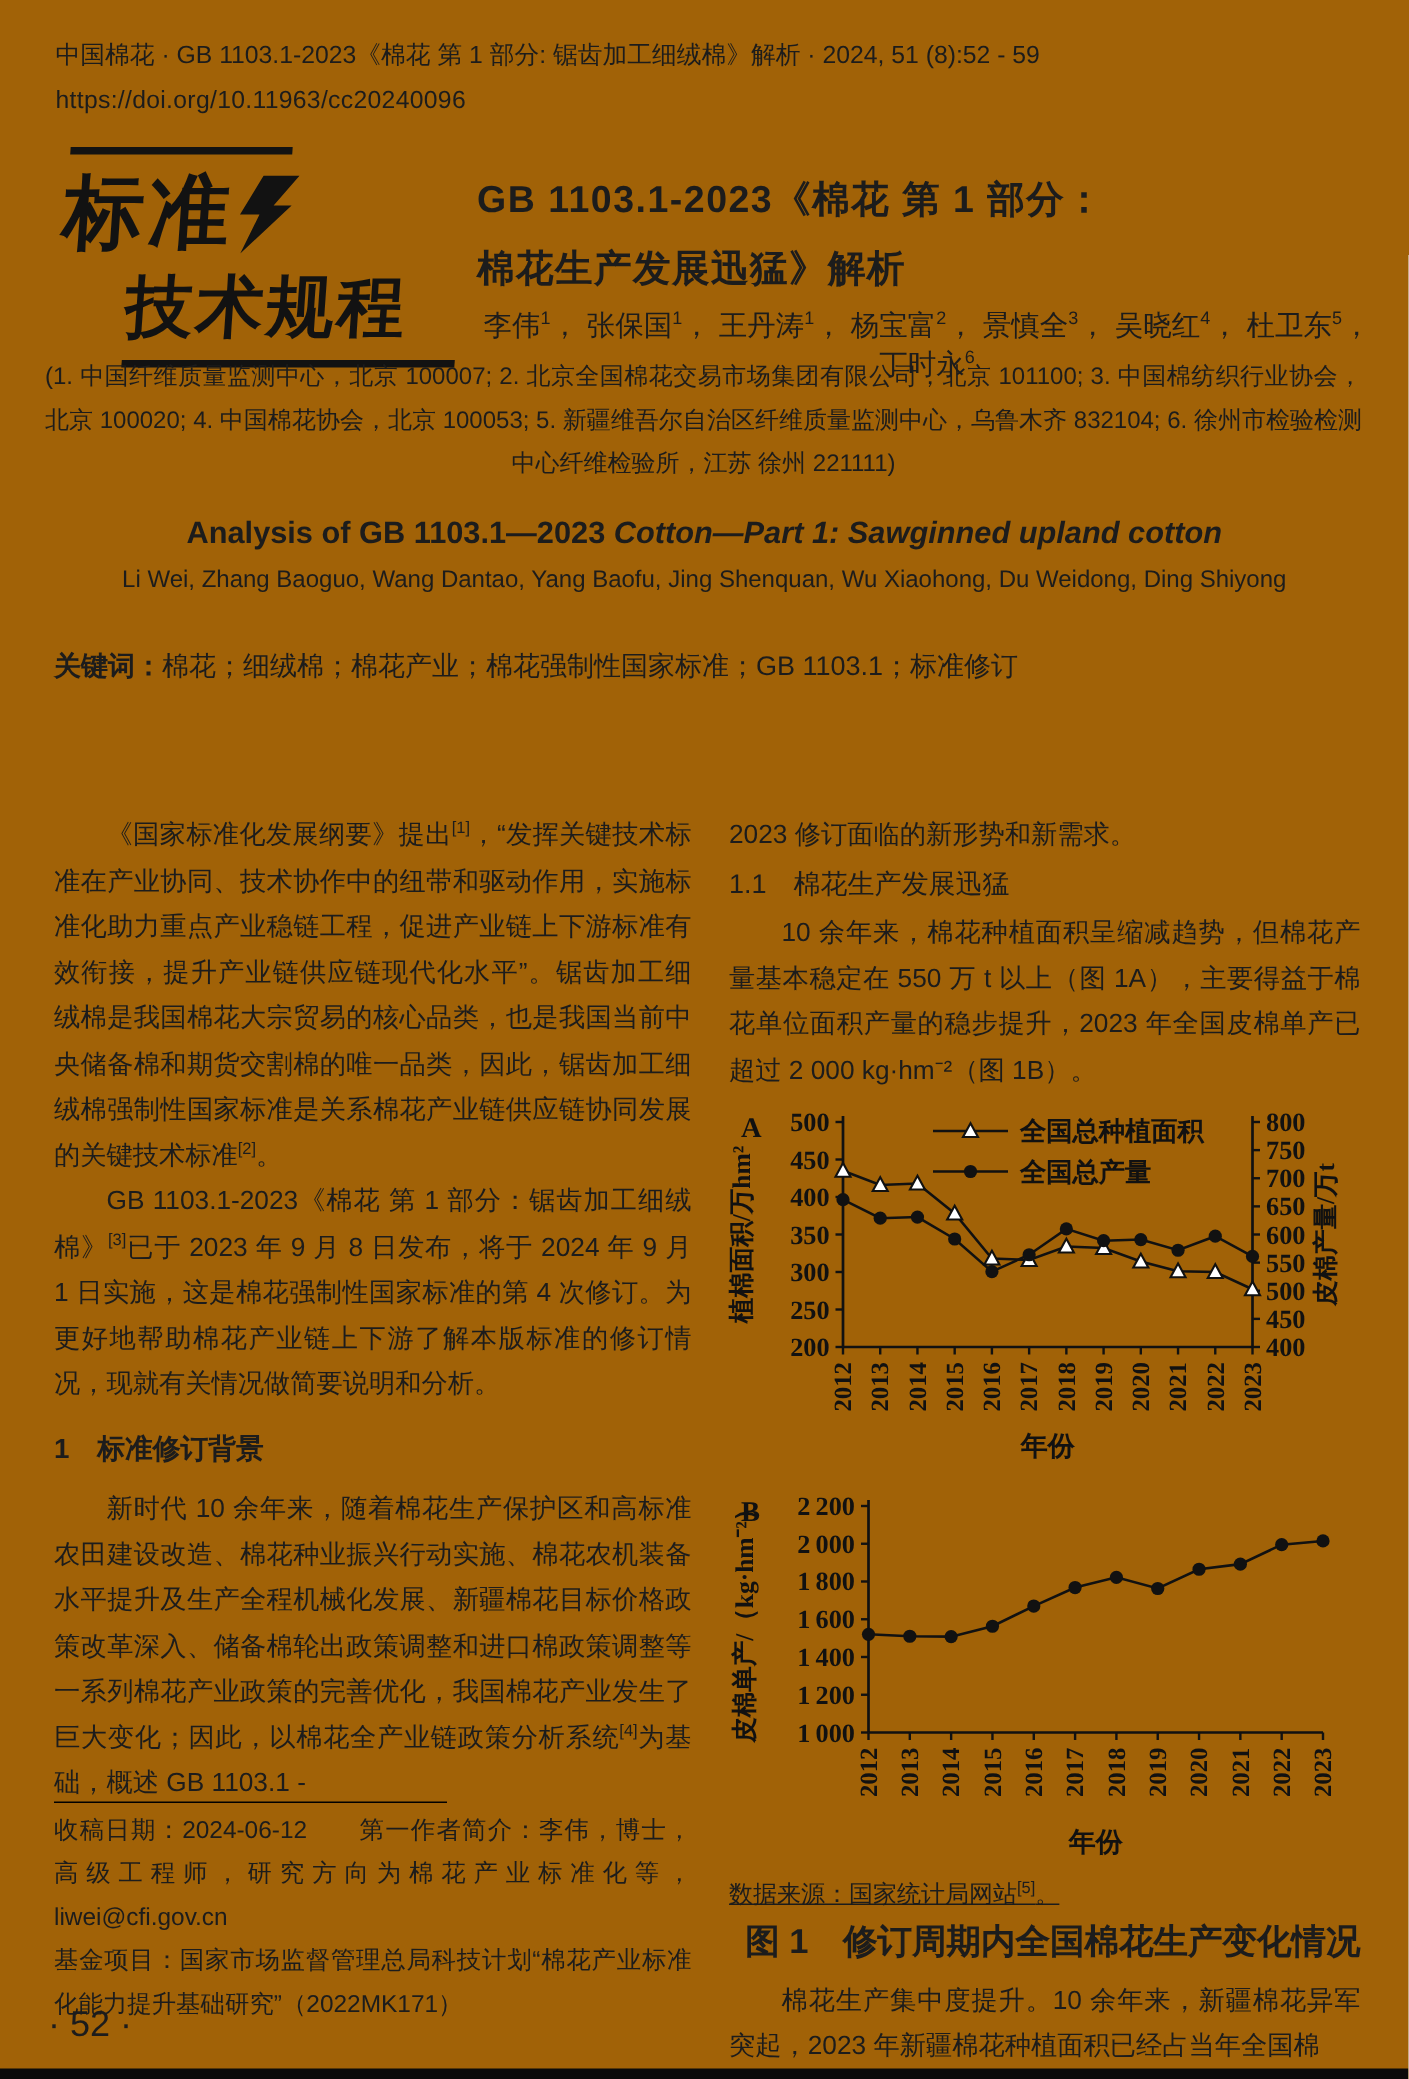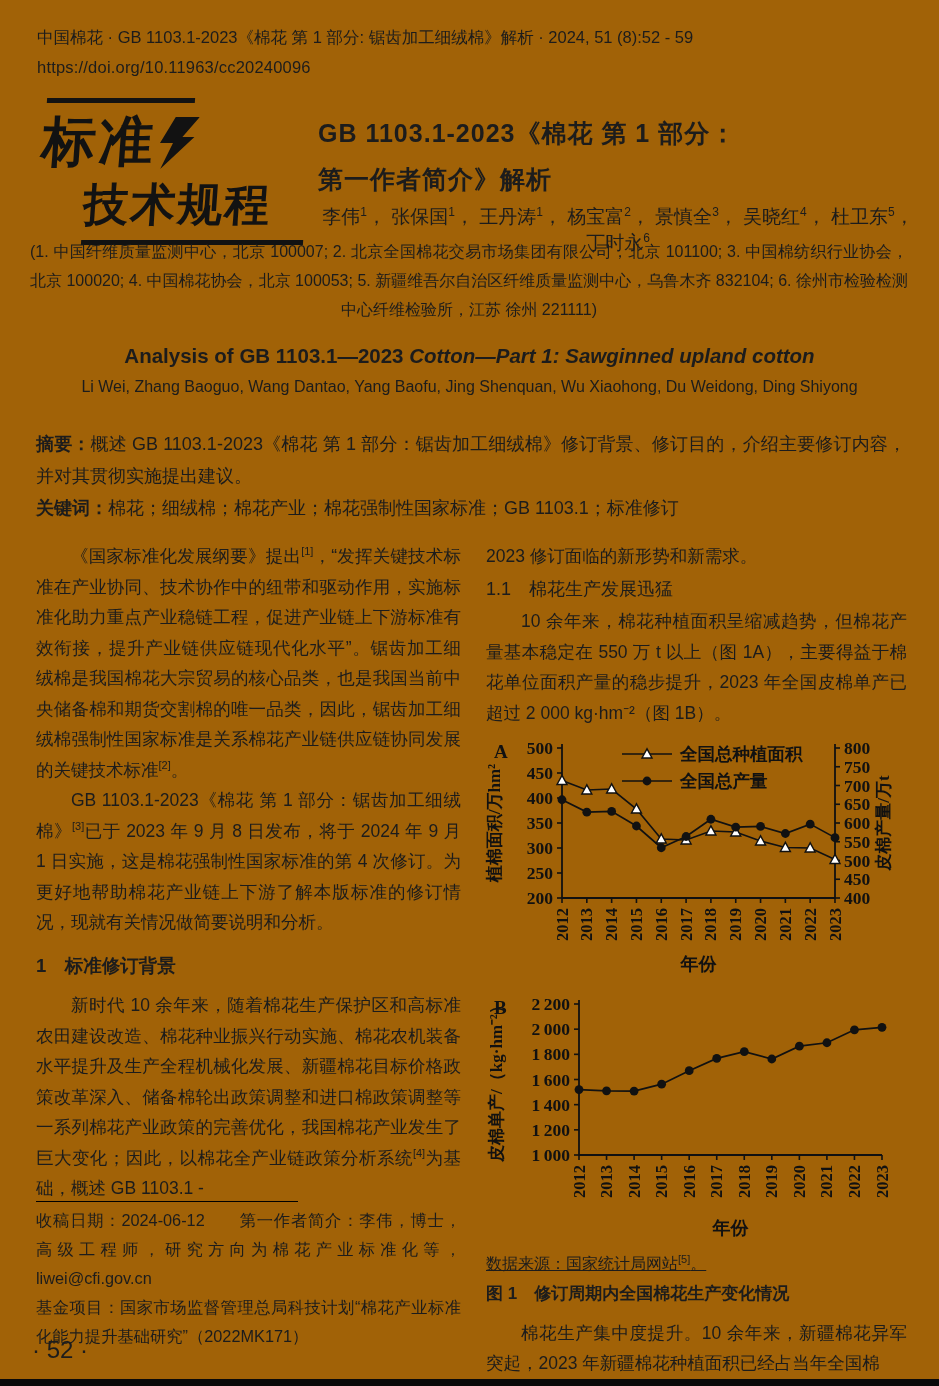--- a/index.html
+++ b/index.html
@@ -35,21 +35,21 @@
   .col p.noindent{text-indent:0;}
   .h1{font-weight:bold;font-size:18.5px;margin:13px 0 9px;}
   .h11{font-size:18px;margin:2px 0 2px;}
   sup.ref{font-size:11px;vertical-align:super;line-height:0;}
   
   .fn-sep{width:262px;border-top:1.6px solid #000;margin:-3px 0 4px 0;}
   .footnote{font-size:16.3px;line-height:29px;text-align:justify;margin:0;}
   
   .figure{margin:4px 0 2px -2px;}
   .fig-source{font-size:16px;line-height:26px;margin:2px 0 0;text-decoration:underline;}
-  .fig-caption{font-size:17px;font-weight:bold;text-align:left;margin:2px 0 8px;}
+  .fig-caption{font-size:23px;font-weight:bold;text-align:right;margin:2px 0 8px;}
   .pageno{position:absolute;left:32px;bottom:22px;font-size:24px;}
   .bottombar{position:absolute;left:0;bottom:0;width:939px;height:7px;background:#0a0a0a;}
 </style>
 </head>
 <body>
 
 <div class="page">
 
   <div class="header">
     <div>中国棉花 · GB 1103.1-2023《棉花 第 1 部分: 锯齿加工细绒棉》解析 · 2024, 51 (8):52 - 59</div>
@@ -63,34 +63,33 @@
       <svg class="bolt" width="38" height="52" viewBox="0 0 38 52">
         <polygon points="14,0 38,0 22,20 34,20 2,52 13,26 0,26" fill="#121212"></polygon>
       </svg>
     </div>
     <div class="logo-l2">技术规程</div>
     <div class="logo-underline"></div>
   </div>
 
   <div class="title">
     <div>GB 1103.1-2023《棉花 第 1 部分：</div>
-    <div>第一作者简介》解析</div>
+    <div>棉花生产发展迅猛》解析</div>
   </div>
 
   <div class="authors" id="authors">李伟<sup>1</sup>， 张保国<sup>1</sup>， 王丹涛<sup>1</sup>， 杨宝富<sup>2</sup>， 景慎全<sup>3</sup>， 吴晓红<sup>4</sup>， 杜卫东<sup>5</sup>， 丁时永<sup>6</sup></div>
 
   <div class="affil">(1. 中国纤维质量监测中心，北京 100007; 2. 北京全国棉花交易市场集团有限公司，北京 101100; 3. 中国棉纺织行业协会，北京 100020; 4. 中国棉花协会，北京 100053; 5. 新疆维吾尔自治区纤维质量监测中心，乌鲁木齐 832104; 6. 徐州市检验检测中心纤维检验所，江苏 徐州 221111)</div>
 
   <div class="en-title">
     <span>Analysis of GB 1103.1—2023 </span><i>Cotton—Part 1: Sawginned upland cotton</i>
   </div>
   <div class="en-authors">Li Wei, Zhang Baoguo, Wang Dantao, Yang Baofu, Jing Shenquan, Wu Xiaohong, Du Weidong, Ding Shiyong</div>
 
   <div class="abstract">
-    <div><b>摘要：</b><span>概述 GB 1103.1-2023《棉花 第 1 部分：锯齿加工细绒棉》修订背景、修订目的，介绍主要修订内容，并对其贯彻实施提出建议。</span></div>
     <div><b>关键词：</b><span>棉花；细绒棉；棉花产业；棉花强制性国家标准；GB 1103.1；标准修订</span></div>
   </div>
 
   <div class="col col-left">
     <p>《国家标准化发展纲要》提出<sup class="ref">[1]</sup>，“发挥关键技术标准在产业协同、技术协作中的纽带和驱动作用，实施标准化助力重点产业稳链工程，促进产业链上下游标准有效衔接，提升产业链供应链现代化水平”。锯齿加工细绒棉是我国棉花大宗贸易的核心品类，也是我国当前中央储备棉和期货交割棉的唯一品类，因此，锯齿加工细绒棉强制性国家标准是关系棉花产业链供应链协同发展的关键技术标准<sup class="ref">[2]</sup>。</p>
     <p>GB 1103.1-2023《棉花 第 1 部分：锯齿加工细绒棉》<sup class="ref">[3]</sup>已于 2023 年 9 月 8 日发布，将于 2024 年 9 月 1 日实施，这是棉花强制性国家标准的第 4 次修订。为更好地帮助棉花产业链上下游了解本版标准的修订情况，现就有关情况做简要说明和分析。</p>
     <div class="h1">1　标准修订背景</div>
     <p>新时代 10 余年来，随着棉花生产保护区和高标准农田建设改造、棉花种业振兴行动实施、棉花农机装备水平提升及生产全程机械化发展、新疆棉花目标价格政策改革深入、储备棉轮出政策调整和进口棉政策调整等一系列棉花产业政策的完善优化，我国棉花产业发生了巨大变化；因此，以棉花全产业链政策分析系统<sup class="ref">[4]</sup>为基础，概述 GB 1103.1 -</p>
     <div class="fn-sep"></div>
     <p class="footnote noindent">收稿日期：2024-06-12　　第一作者简介：李伟，博士，高级工程师，研究方向为棉花产业标准化等，liwei@cfi.gov.cn</p>

